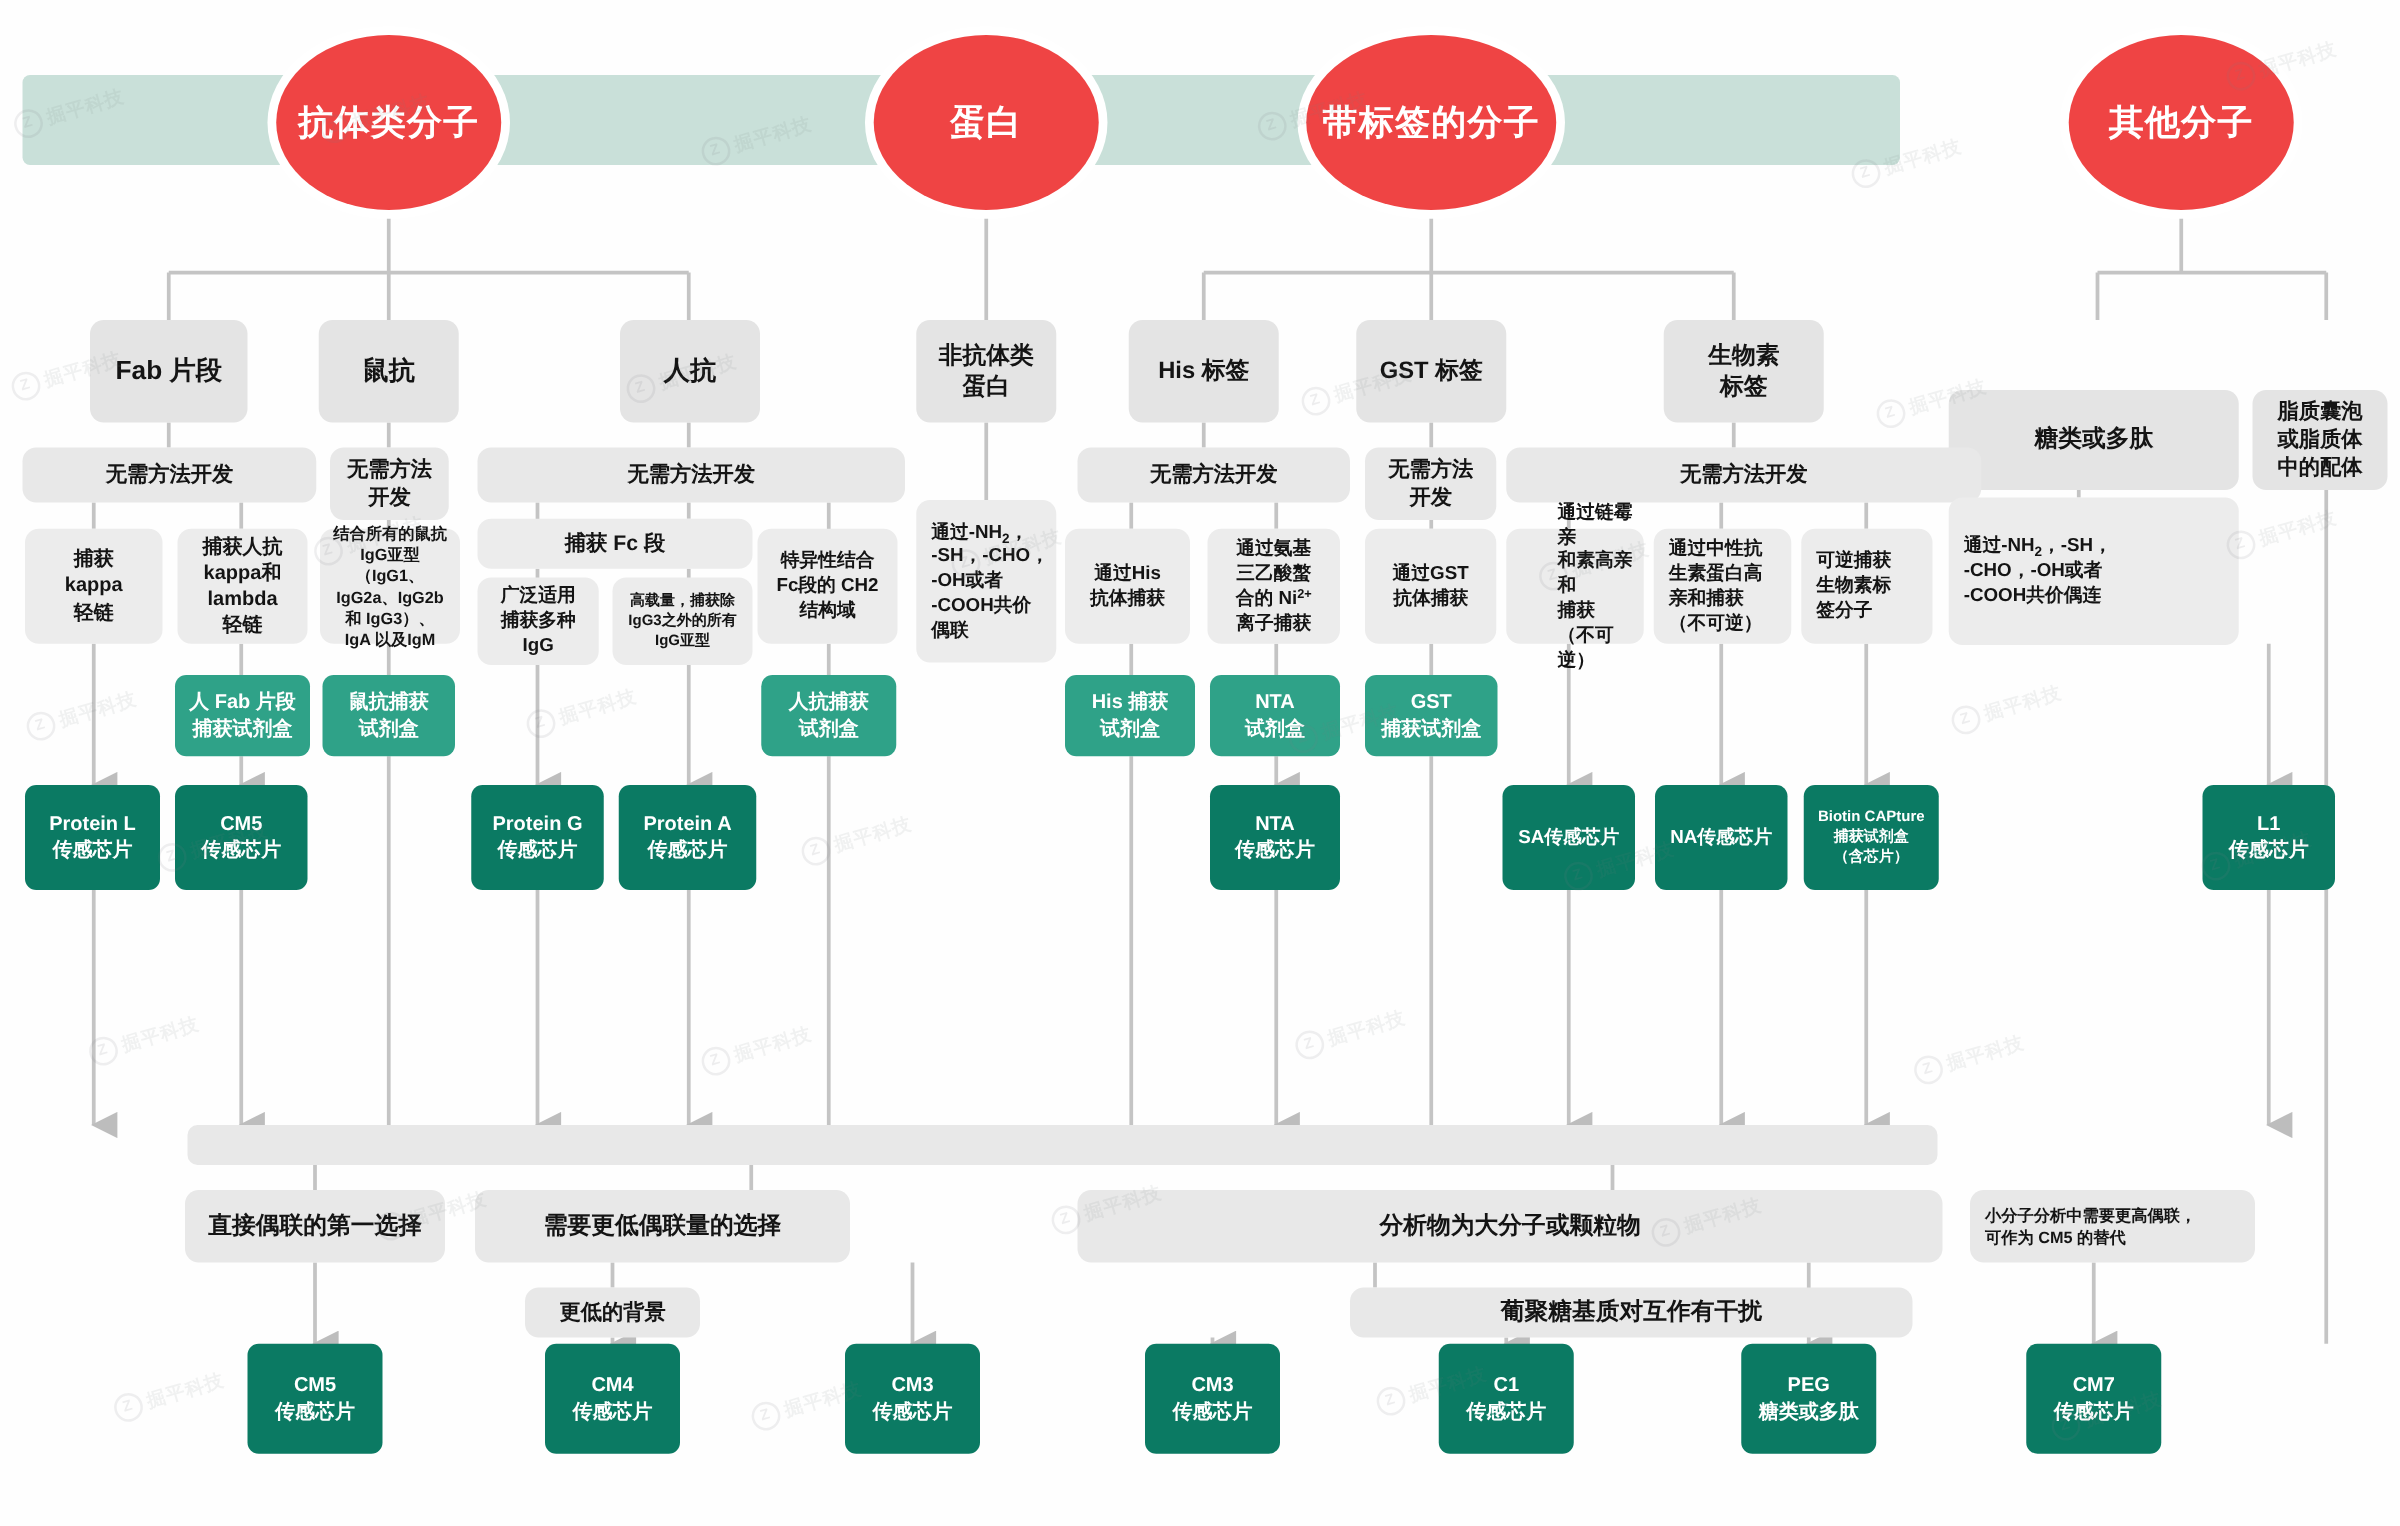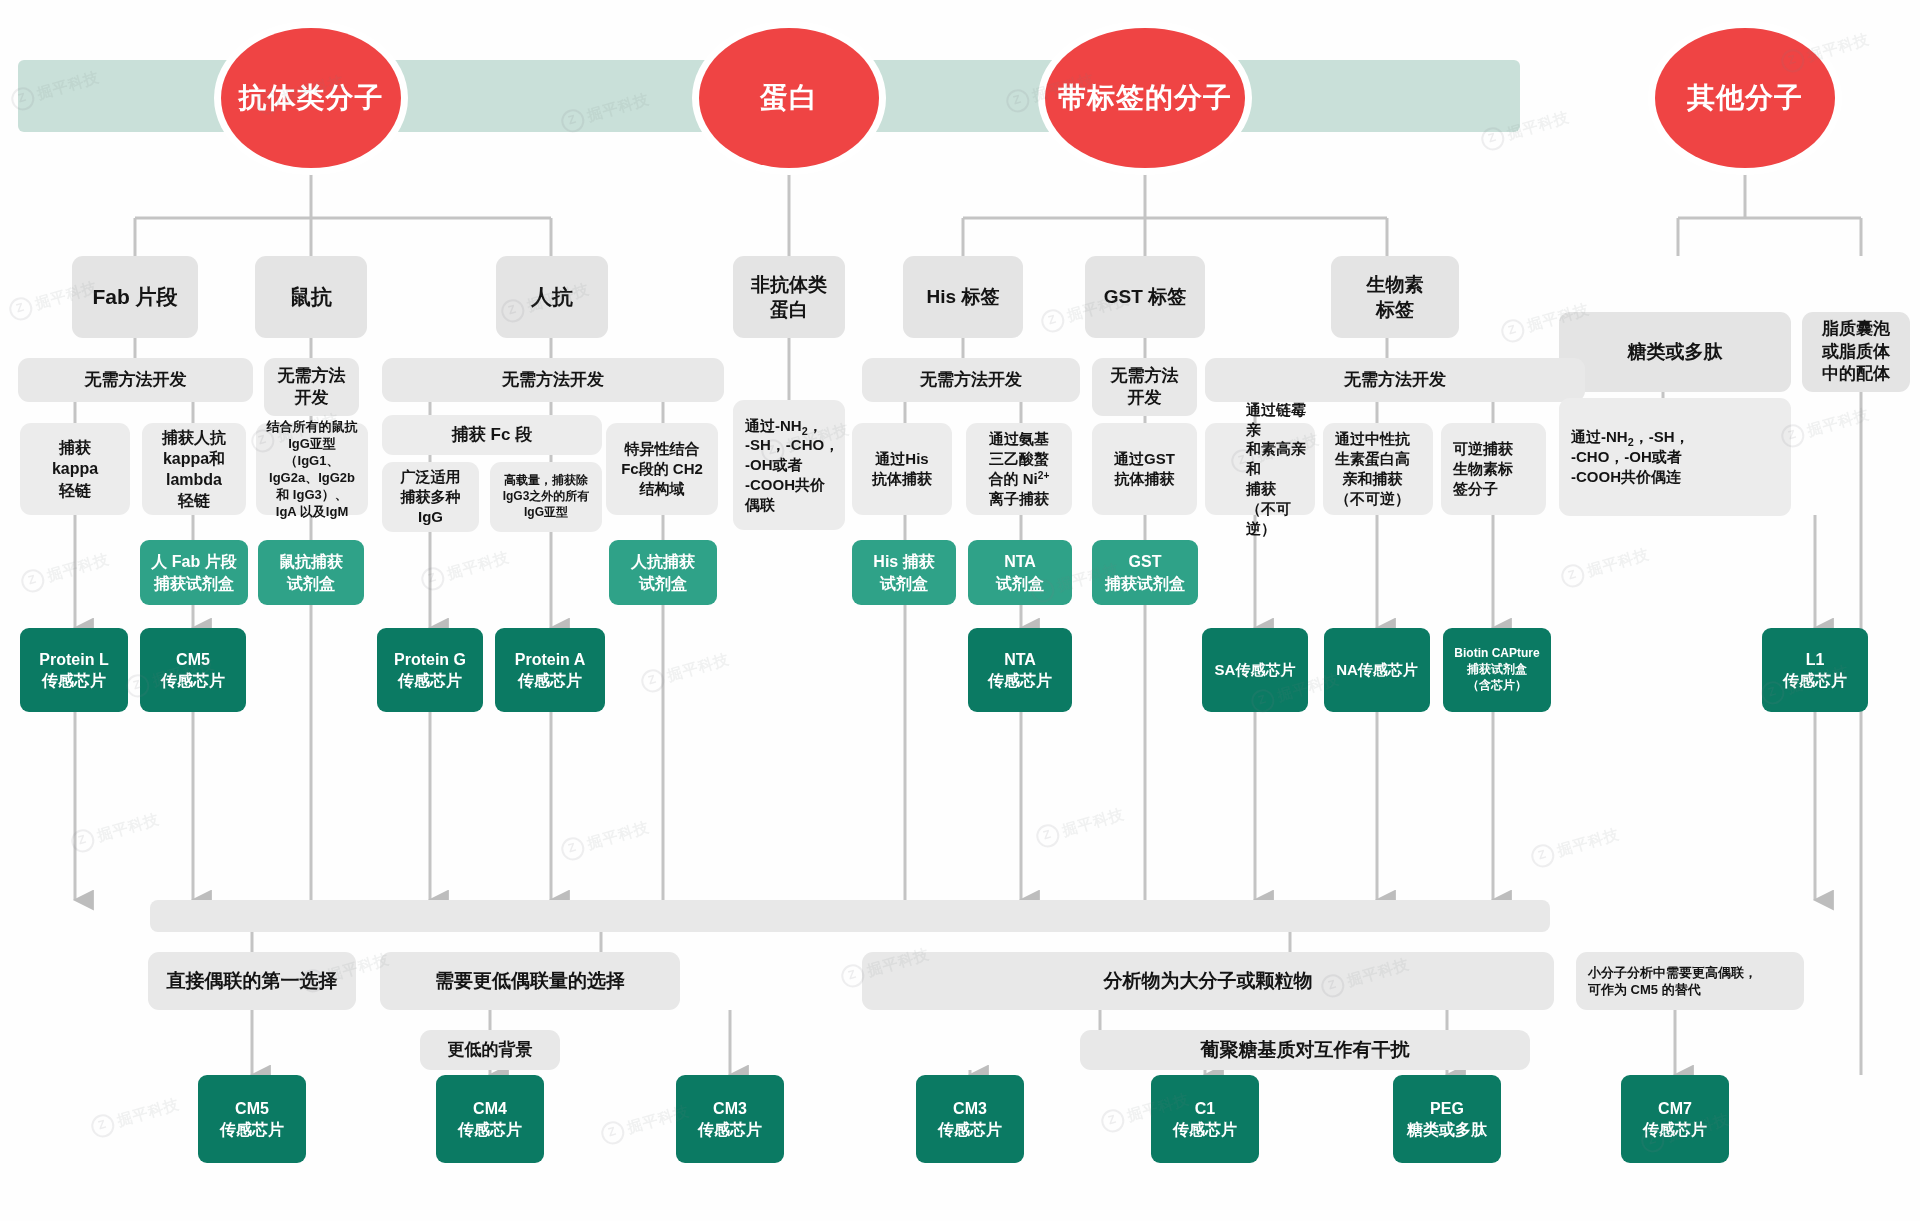--- a/index.html
+++ b/index.html
@@ -441,21 +441,21 @@
 抗体捕获</span></div>
   <div class="node grey pale f16 padbox" style="left:966px;top:423px;width:106px;height:92px;white-space:pre-line;">
     <span>通过氨基<br>三乙酸螯<br>合的 Ni<sup>2+</sup><br>离子捕获</span>
   </div>
   <div class="node grey pale f16 padbox" style="left:1092px;top:423px;width:105px;height:92px;white-space:pre-line;"><span>通过GST
 抗体捕获</span></div>
   <div class="node grey pale f16 leftish" style="left:1205px;top:423px;width:110px;height:92px;white-space:pre-line;padding-left:41px;"><span>通过链霉亲
 和素高亲和
 捕获
 （不可逆）</span></div>
-  <div class="node grey pale f16 leftish" style="left:1323px;top:423px;width:110px;height:92px;white-space:pre-line;text-align:center;"><span>通过中性抗
+  <div class="node grey pale f16 leftish" style="left:1323px;top:423px;width:110px;height:92px;white-space:pre-line;"><span>通过中性抗
 生素蛋白高
 亲和捕获
 （不可逆）</span></div>
   <div class="node grey pale f16 leftish" style="left:1441px;top:423px;width:105px;height:92px;white-space:pre-line;"><span>可逆捕获
 生物素标
 签分子</span></div>
 
   <div class="node grey pale f16 leftish" style="left:1559px;top:398px;width:232px;height:118px;white-space:pre-line;">
     <span>通过-NH<sub>2</sub>，-SH，<br>-CHO，-OH或者<br>-COOH共价偶连</span>
   </div>

